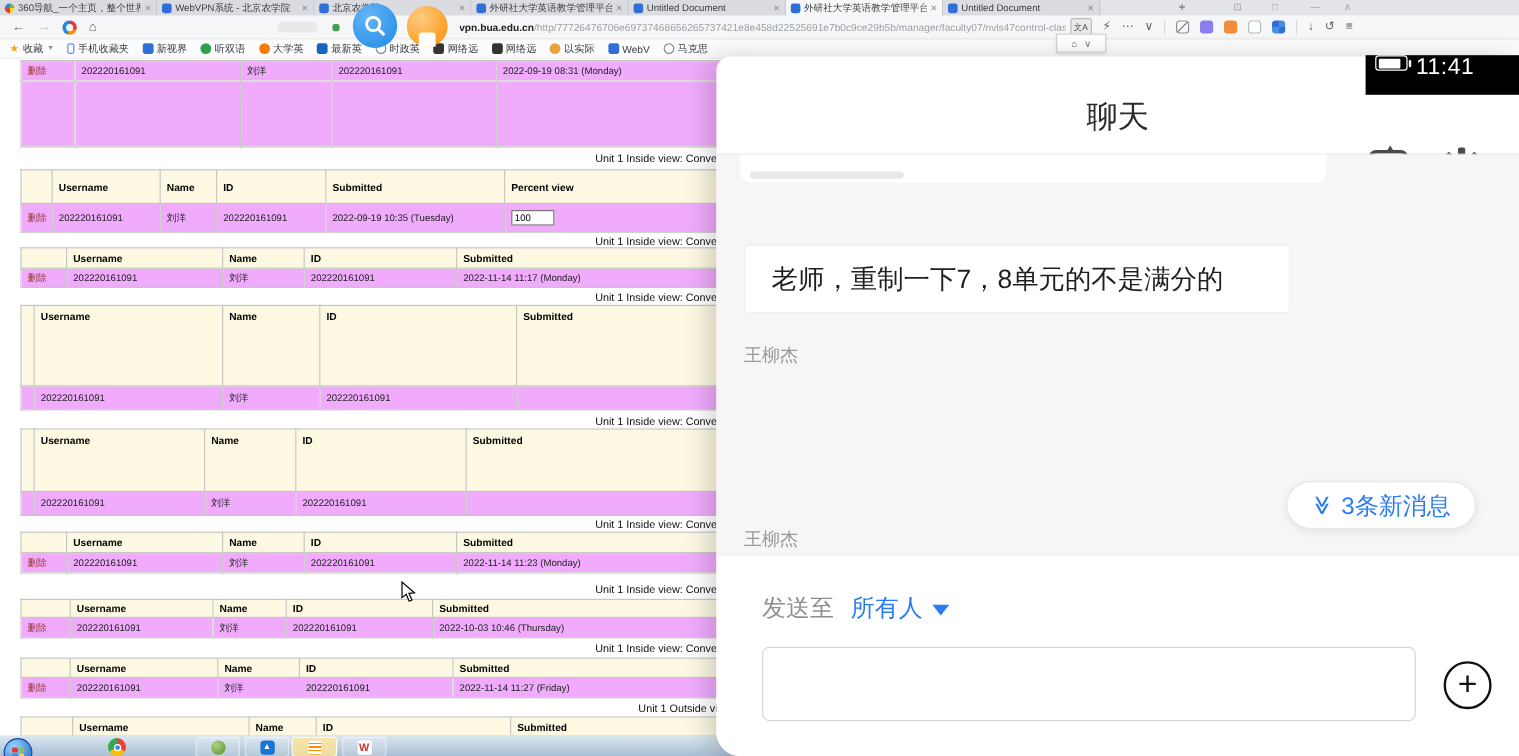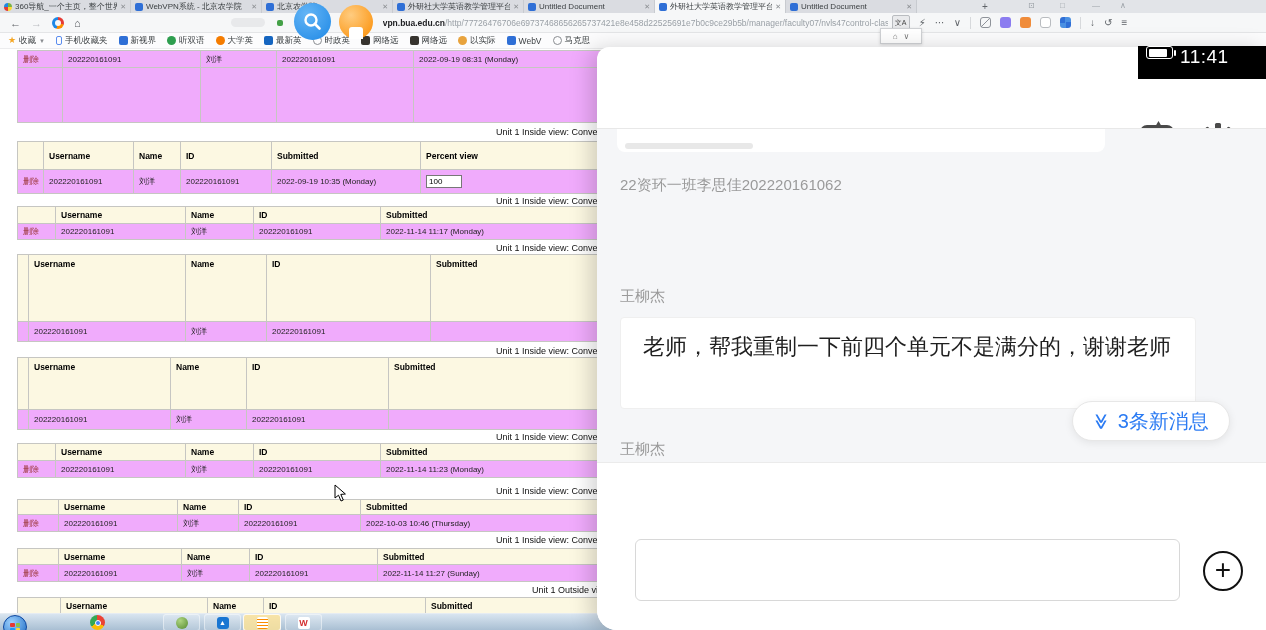--- a/index.html
+++ b/index.html
@@ -339,21 +339,21 @@
               <th>Submitted</th>
               <th>Percent view</th>
             </tr>
           </thead>
           <tbody>
             <tr style="height: 24px;">
               <td><span class="del-link">删除</span></td>
               <td>202220161091</td>
               <td>刘洋</td>
               <td>202220161091</td>
-              <td>2022-09-19 10:35 (Monday)</td>
+              <td>2022-09-19 10:35 (Tuesday)</td>
               <td><input class="pct-input" value="100" style=""></td>
             </tr>
           </tbody>
         </table>
       </div>
       <div class="caption" style="top: 147px;">Unit 1 Inside view: Converstation</div>
       <div class="tblwrap" style="top: 157px;">
         <table>
           <colgroup>
             <col style="width: 38px;">
@@ -520,21 +520,21 @@
               <th>ID</th>
               <th>Submitted</th>
             </tr>
           </thead>
           <tbody>
             <tr style="height: 17px;">
               <td><span class="del-link">删除</span></td>
               <td>202220161091</td>
               <td>刘洋</td>
               <td>202220161091</td>
-              <td>2022-11-14 11:27 (Sunday)</td>
+              <td>2022-11-14 11:27 (Friday)</td>
             </tr>
           </tbody>
         </table>
       </div>
       <div class="caption" style="top: 536px;">Unit 1 Outside view: Act</div>
       <div class="tblwrap" style="top: 548px;">
         <table>
           <colgroup>
             <col style="width: 43px;">
             <col style="width: 147px;">
@@ -590,20 +590,21 @@
       </div>
     <div class="tile active" style="left:243px;width:38px;">
         <span class="tile-o"></span>
       </div>
     <div class="tile" style="left:285px;">
         <span class="tile-w">W</span>
       </div>
   </div>
 
   <div id="chat">
+    <div id="chat-title">聊天</div>
     <div id="announce-btn">
       <span class="pin"></span>
       <span class="txt">公告</span>
     </div>
     <svg id="gear" width="38" height="38" viewBox="0 0 38 38">
       <g fill="#4a4a4a">
         <rect x="16" y="1" width="6" height="10" rx="1.5"></rect>
         <rect x="16" y="27" width="6" height="10" rx="1.5"></rect>
         <rect x="1" y="16" width="10" height="6" rx="1.5"></rect>
         <rect x="27" y="16" width="10" height="6" rx="1.5"></rect>
@@ -614,31 +615,35 @@
         <circle cx="19" cy="19" r="11"></circle>
         <circle cx="19" cy="19" r="5" fill="#fff"></circle>
       </g>
     </svg>
     <div id="chat-divider"></div>
 
     <div id="chat-body">
       <div id="cut-bubble">
           <i></i>
         </div>
-      <div id="sender1" class="sender">22资环一班李思佳202220161062</div>
+      <div id="bubble1" class="bubble">老师，重制一下7，8单元的不是满分的</div>
       <div id="sender2" class="sender">王柳杰</div>
-      <div id="bubble2" class="bubble">老师，帮我重制一下前四个单元不是满分的，谢谢老师</div>
       <div id="newmsg-pill">
         <span class="chev">≫</span>
         <span>3条新消息</span>
       </div>
       <div id="sender3" class="sender">王柳杰</div>
     </div>
 
     <div id="composer">
+      <div id="sendto">
+        <span>发送至</span>
+        <span class="who">所有人</span>
+        <span class="tri"></span>
+      </div>
       <div id="msg-input"></div>
       <div id="plus-btn">+</div>
     </div>
   </div>
 
   <div id="status">
     <div id="battery">
       <div class="lvl"></div>
         <div class="nub"></div>
     </div>

